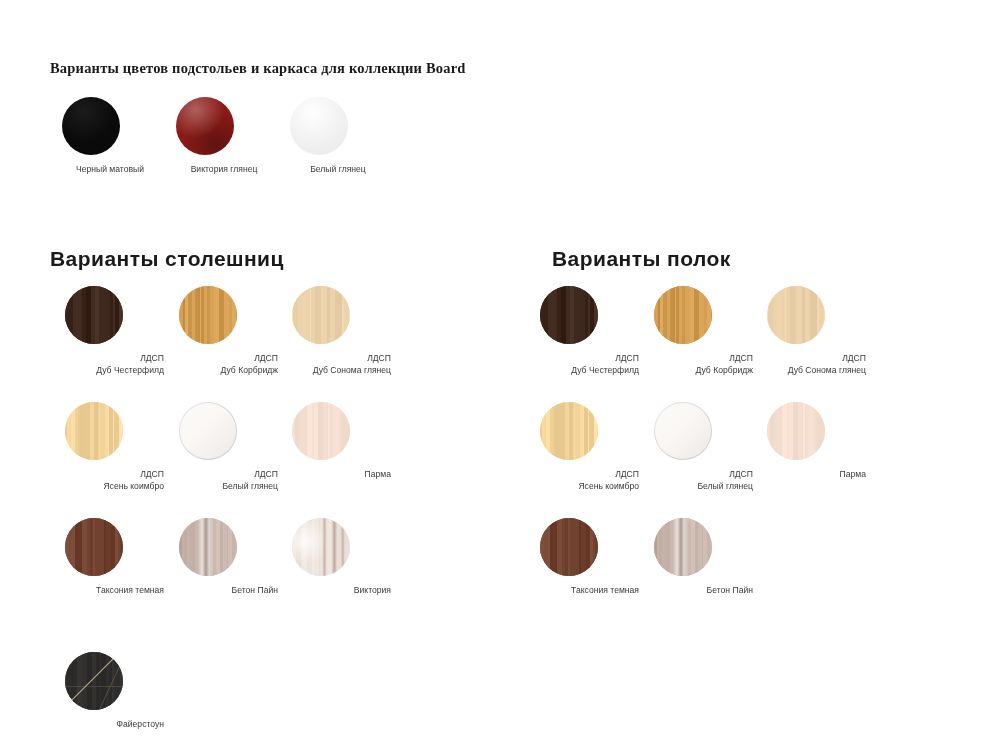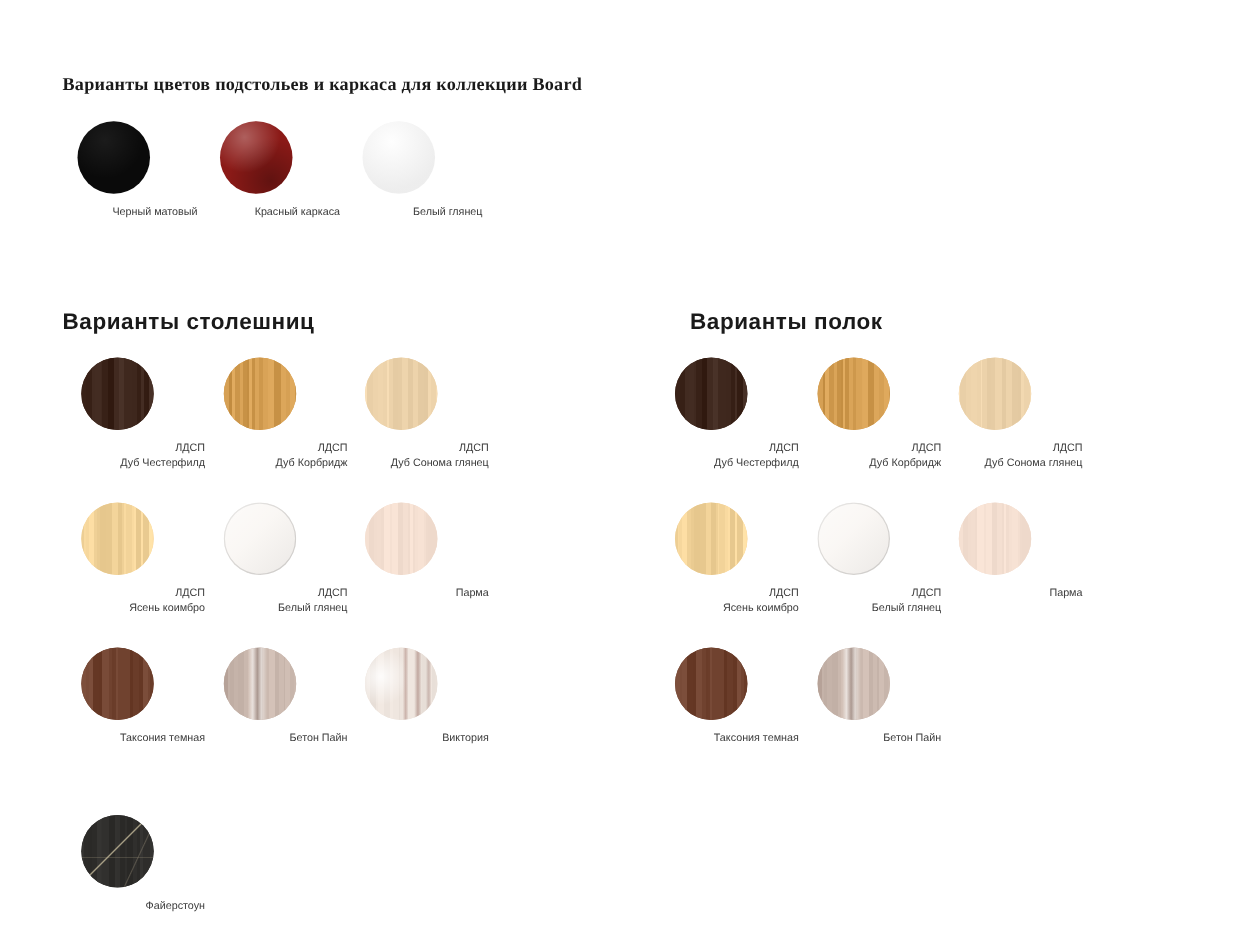--- a/index.html
+++ b/index.html
@@ -19,21 +19,21 @@
   .page { position: absolute; inset: 0; }
 
   
   .heading {
     position: absolute;
     font-weight: bold;
     color: #1a1a1a;
     white-space: nowrap;
   }
   .heading.main   { font-size: 14.5px; letter-spacing: .2px; font-family: Liberation Serif, serif; }
-  .heading.section{ font-size: 18px; letter-spacing: .45px; }
+  .heading.section{ font-size: 21px; letter-spacing: .45px; }
 
   
   .swatch {
     position: absolute;
     width: 96px;
   }
   .swatch .disc {
     width: 58px;
     height: 58px;
     border-radius: 50%;
@@ -47,21 +47,21 @@
   }
   .swatch .caption {
     margin-top: 9px;
     font-size: 8.6px;
     line-height: 11.5px;
     color: #3b3b3b;
     white-space: nowrap;
   }
   .swatch.center .disc { margin: 0 auto; }
   .swatch.center .caption { text-align: right; }
-  .swatch.lead .caption { text-align: right; }
+  .swatch.lead .caption { text-align: center; }
 
   
   .swatch.wide { width: 140px; margin-left: -41px; }
   .swatch.wide .disc { margin-left: 41px; }
 
   .cap-line { display: block; }
 </style>
 </head>
 <body>
 
@@ -76,21 +76,21 @@
     <div class="caption">
       <span class="cap-line">Черный матовый</span>
     </div>
   </div>
 
   <div class="swatch lead" id="fr1" style="left:176px; top:97px;">
     <div class="disc" style="background: rgb(139, 26, 23);">
         <div class="grain" style="background-blend-mode: normal; background-image: radial-gradient(circle at 34% 22%, rgba(255, 255, 255, 0.3), rgba(255, 255, 255, 0) 48%), radial-gradient(circle at 70% 82%, rgba(0, 0, 0, 0.3), rgba(0, 0, 0, 0) 55%);"></div>
       </div>
     <div class="caption">
-      <span class="cap-line">Красный каркаса</span>
+      <span class="cap-line">Виктория глянец</span>
     </div>
   </div>
 
   <div class="swatch lead" id="fr2" style="left:290px; top:97px;">
     <div class="disc" style="background: rgb(245, 245, 245);">
         <div class="grain" style="background-blend-mode: normal; background-image: radial-gradient(circle at 40% 28%, rgba(255, 255, 255, 0.9), rgba(0, 0, 0, 0.03) 70%);"></div>
       </div>
     <div class="caption">
       <span class="cap-line">Белый глянец</span>
     </div>

